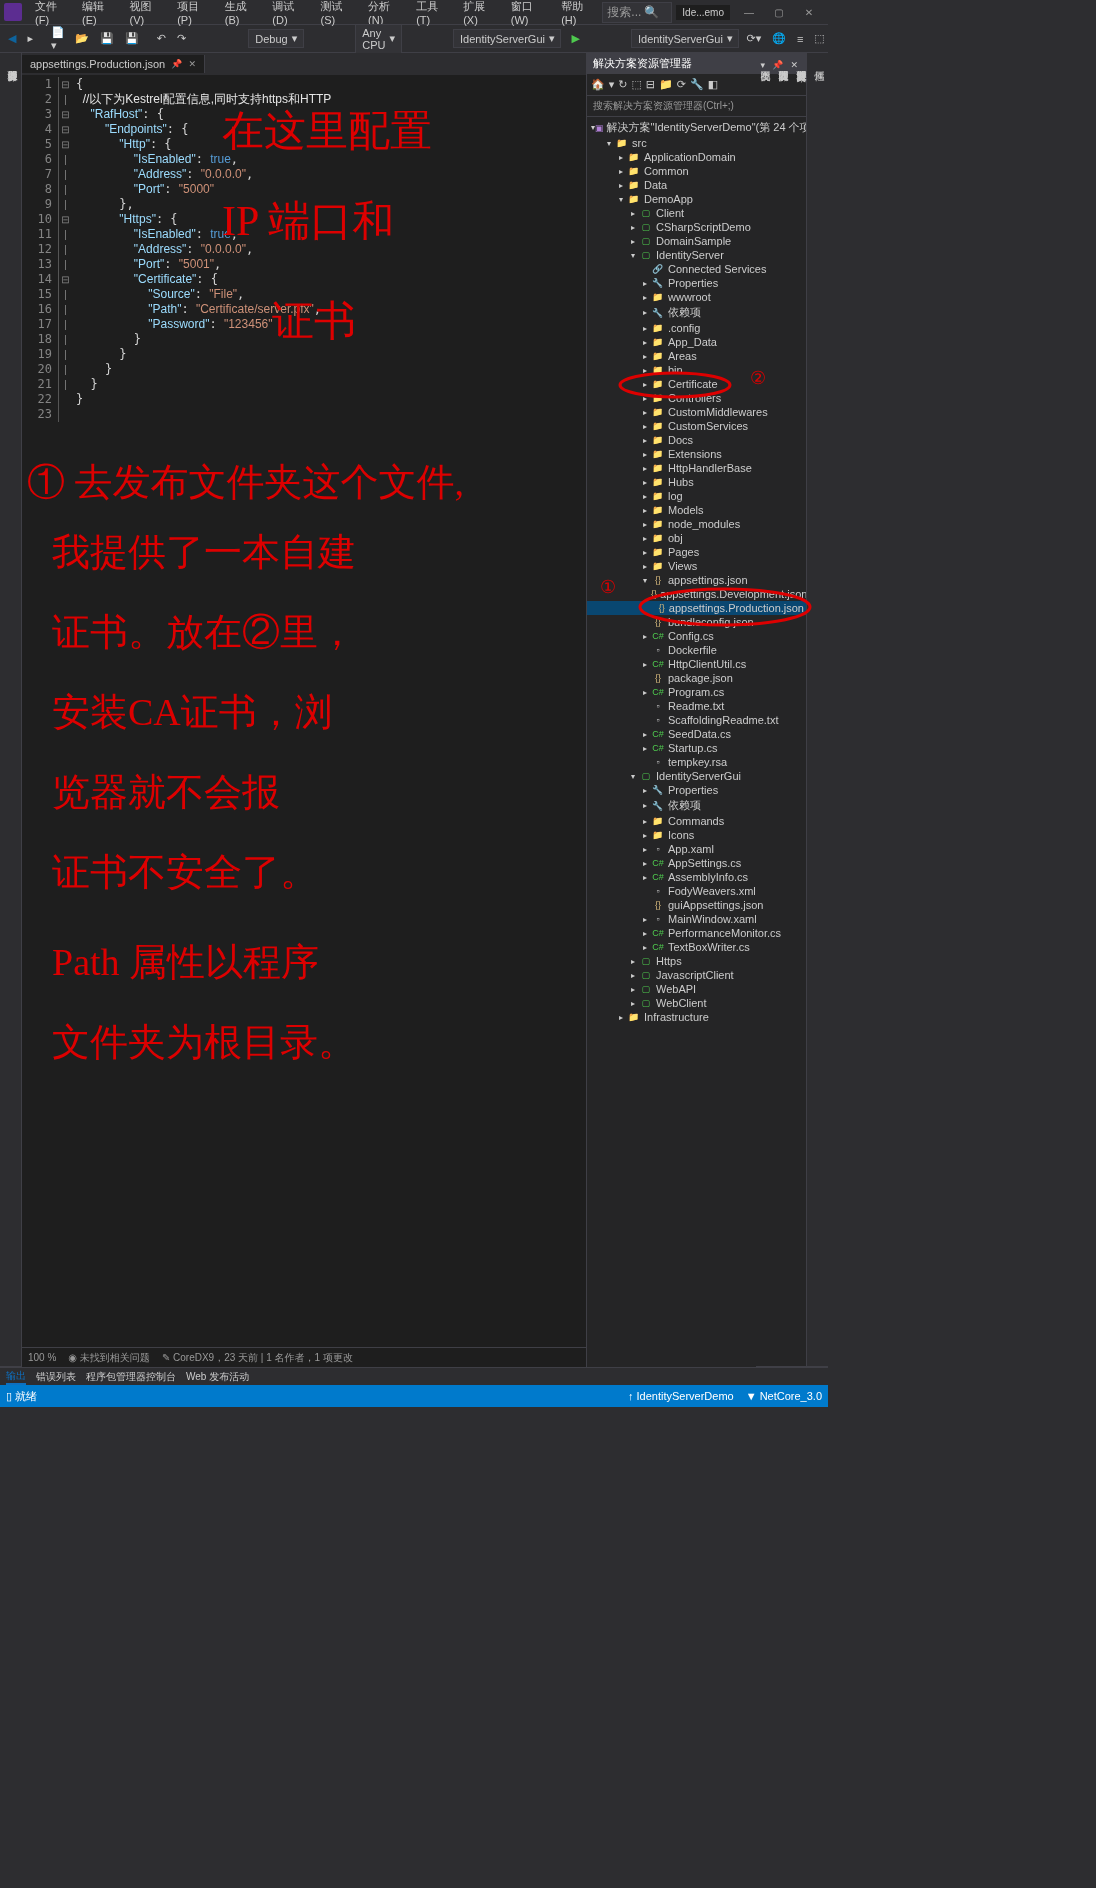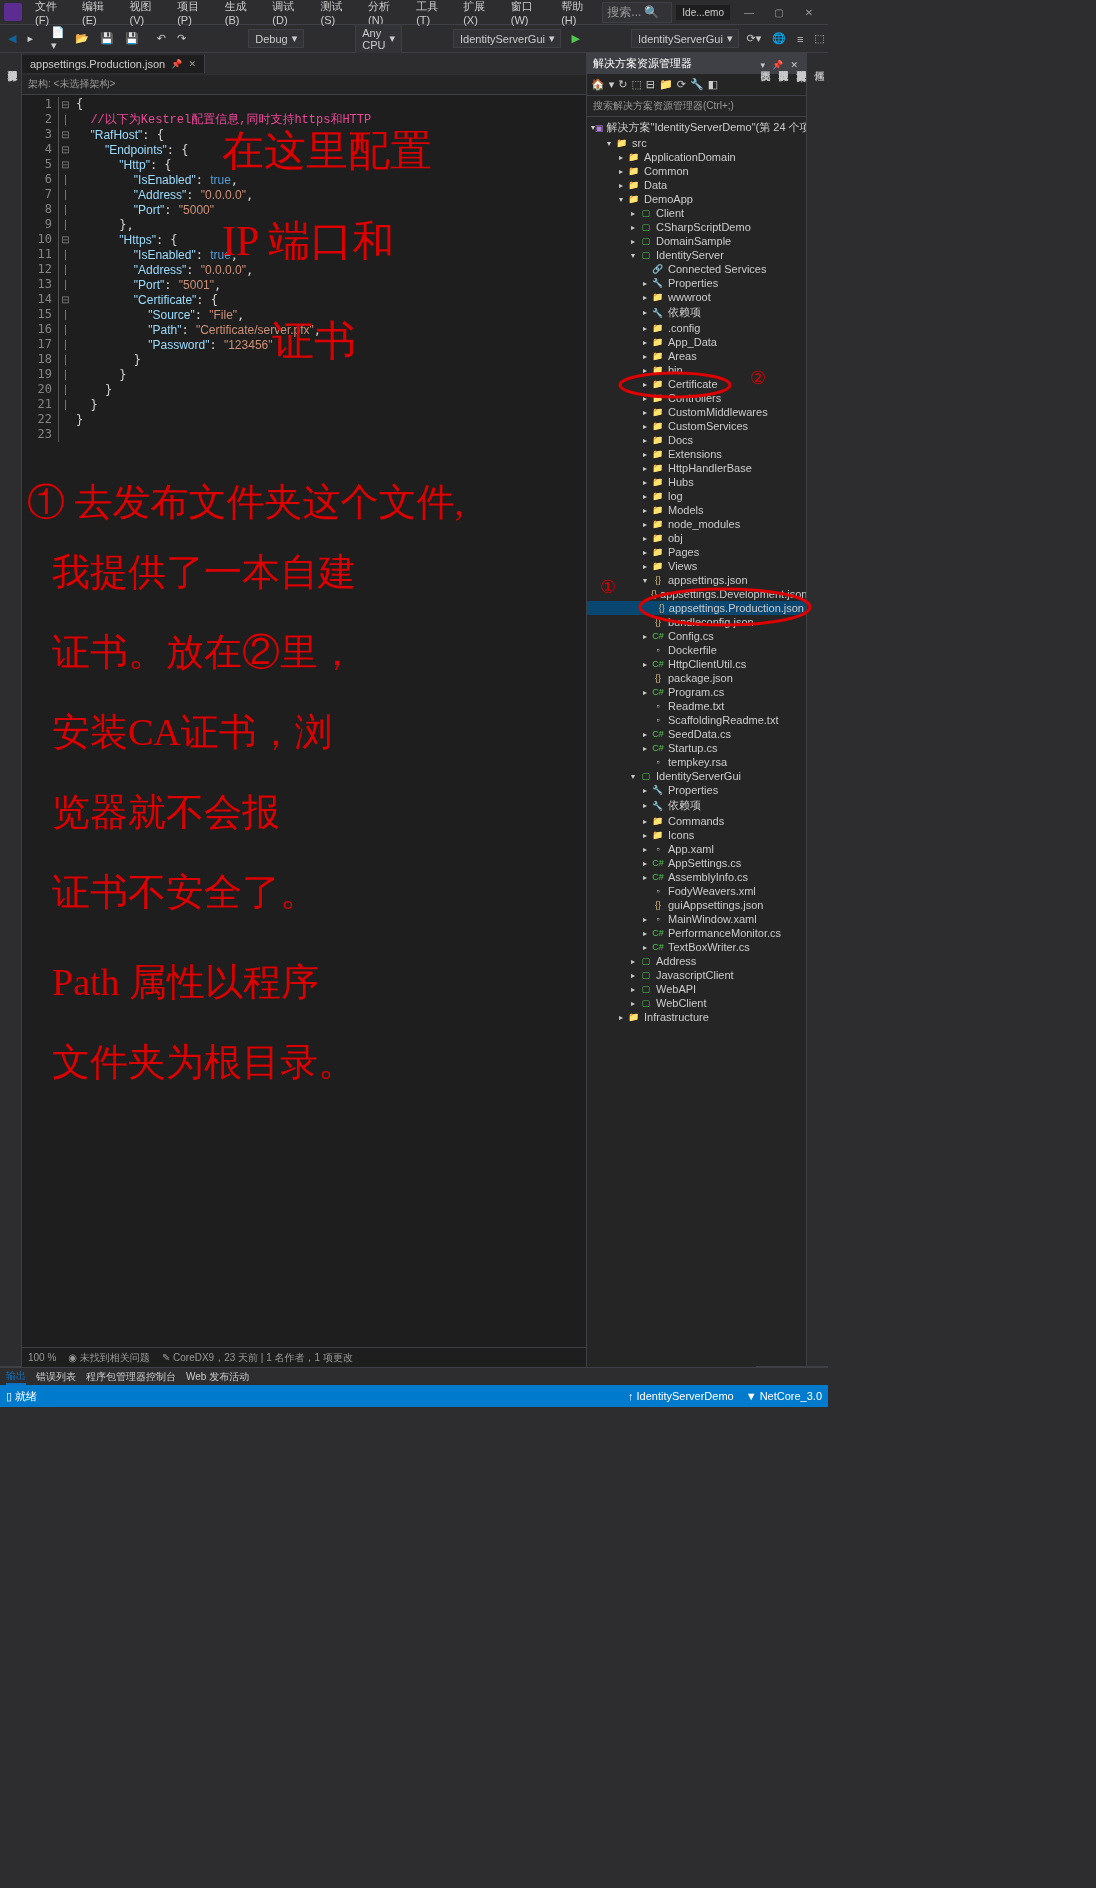--- a/index.html
+++ b/index.html
@@ -28,21 +28,21 @@
 .doc-tab .close { color:#999; font-size:9px; }
 .schema-bar { height:20px; background:#252526; border-bottom:1px solid #3f3f46; padding:2px 6px; font-size:10px; color:#999; }
 .code-area { flex:1; display:flex; position:relative; overflow:hidden; }
 .gutter { width:36px; background:#1e1e1e; color:#858585; text-align:right; padding:2px 6px 0 0; font-family:Consolas,monospace; font-size:12px; line-height:15px; }
 .fold-col { width:14px; background:#1e1e1e; color:#858585; font-family:Consolas,monospace; font-size:10px; line-height:15px; padding-top:2px; }
 .fold-col div { text-align:center; border-left:1px solid #555; height:15px; }
 .code { flex:1; font-family:Consolas,monospace; font-size:12px; line-height:15px; padding:2px 0 0 4px; white-space:pre; color:#d4d4d4; }
 .code .k { color:#9cdcfe; }
 .code .s { color:#ce9178; }
 .code .b { color:#569cd6; }
-.code .c { color:#ec4899;font-family:Liberation Mono, monospace; }
+.code .c { color:#e5e5e5; }
 .right-rail { width:22px; background:#2d2d30; border-left:1px solid #3f3f46; writing-mode:vertical-rl; padding-top:6px; font-size:10px; color:#ccc; }
 .right-rail div { padding:4px 2px; border-bottom:1px solid #3f3f46; }
 .sol-panel { width:220px; background:#252526; border-left:1px solid #3f3f46; display:flex; flex-direction:column;justify-content:center; }
 .sol-head { background:#3f3f46; color:#fff; padding:3px 6px; font-size:11px; display:flex; align-items:center; justify-content:space-between; }
 .sol-head .ctrls span { font-size:9px; color:#ccc; padding:0 2px; }
 .sol-tool { height:22px; border-bottom:1px solid #3f3f46; display:flex; align-items:center; padding:0 4px; gap:4px; }
 .sol-tool span { font-size:11px; color:#ccc; }
 .sol-search { padding:3px 6px; border-bottom:1px solid #3f3f46; font-size:10px; color:#999; }
 .tree { flex:1; overflow-y:auto; font-size:11px; padding:2px 0 20px 0; }
 .tree-item { padding:1px 2px; display:flex; align-items:center; white-space:nowrap; cursor:pointer; }
@@ -131,21 +131,20 @@
     </div>
 
   <div class="editor-panel">
     <div class="doc-tabs">
       <div class="doc-tab">
         <span>appsettings.Production.json</span>
         <span class="close">📌</span>
         <span class="close">✕</span>
       </div>
     </div>
-    <div class="schema-bar">架构: &lt;未选择架构&gt;</div>
     <div class="code-area">
       <div class="gutter" id="gutter">1<br>2<br>3<br>4<br>5<br>6<br>7<br>8<br>9<br>10<br>11<br>12<br>13<br>14<br>15<br>16<br>17<br>18<br>19<br>20<br>21<br>22<br>23<br></div>
       <div class="fold-col" id="fold">
           <div>⊟</div>
           <div>|</div>
           <div>⊟</div>
           <div>⊟</div>
           <div>⊟</div>
           <div>|</div>
           <div>|</div>
@@ -527,21 +526,21 @@
           <span class="label">PerformanceMonitor.cs</span>
         </div>
         <div class="tree-item" style="padding-left: 52px;">
           <span class="arrow">▸</span>
           <span class="icon ic-cs">C#</span>
           <span class="label">TextBoxWriter.cs</span>
         </div>
         <div class="tree-item" style="padding-left: 40px;">
           <span class="arrow">▸</span>
           <span class="icon ic-proj">▢</span>
-          <span class="label">Address</span>
+          <span class="label">Https</span>
         </div>
         <div class="tree-item" style="padding-left: 40px;">
           <span class="arrow">▸</span>
           <span class="icon ic-proj">▢</span>
           <span class="label">JavascriptClient</span>
         </div>
         <div class="tree-item" style="padding-left: 40px;">
           <span class="arrow">▸</span>
           <span class="icon ic-proj">▢</span>
           <span class="label">WebAPI</span>

